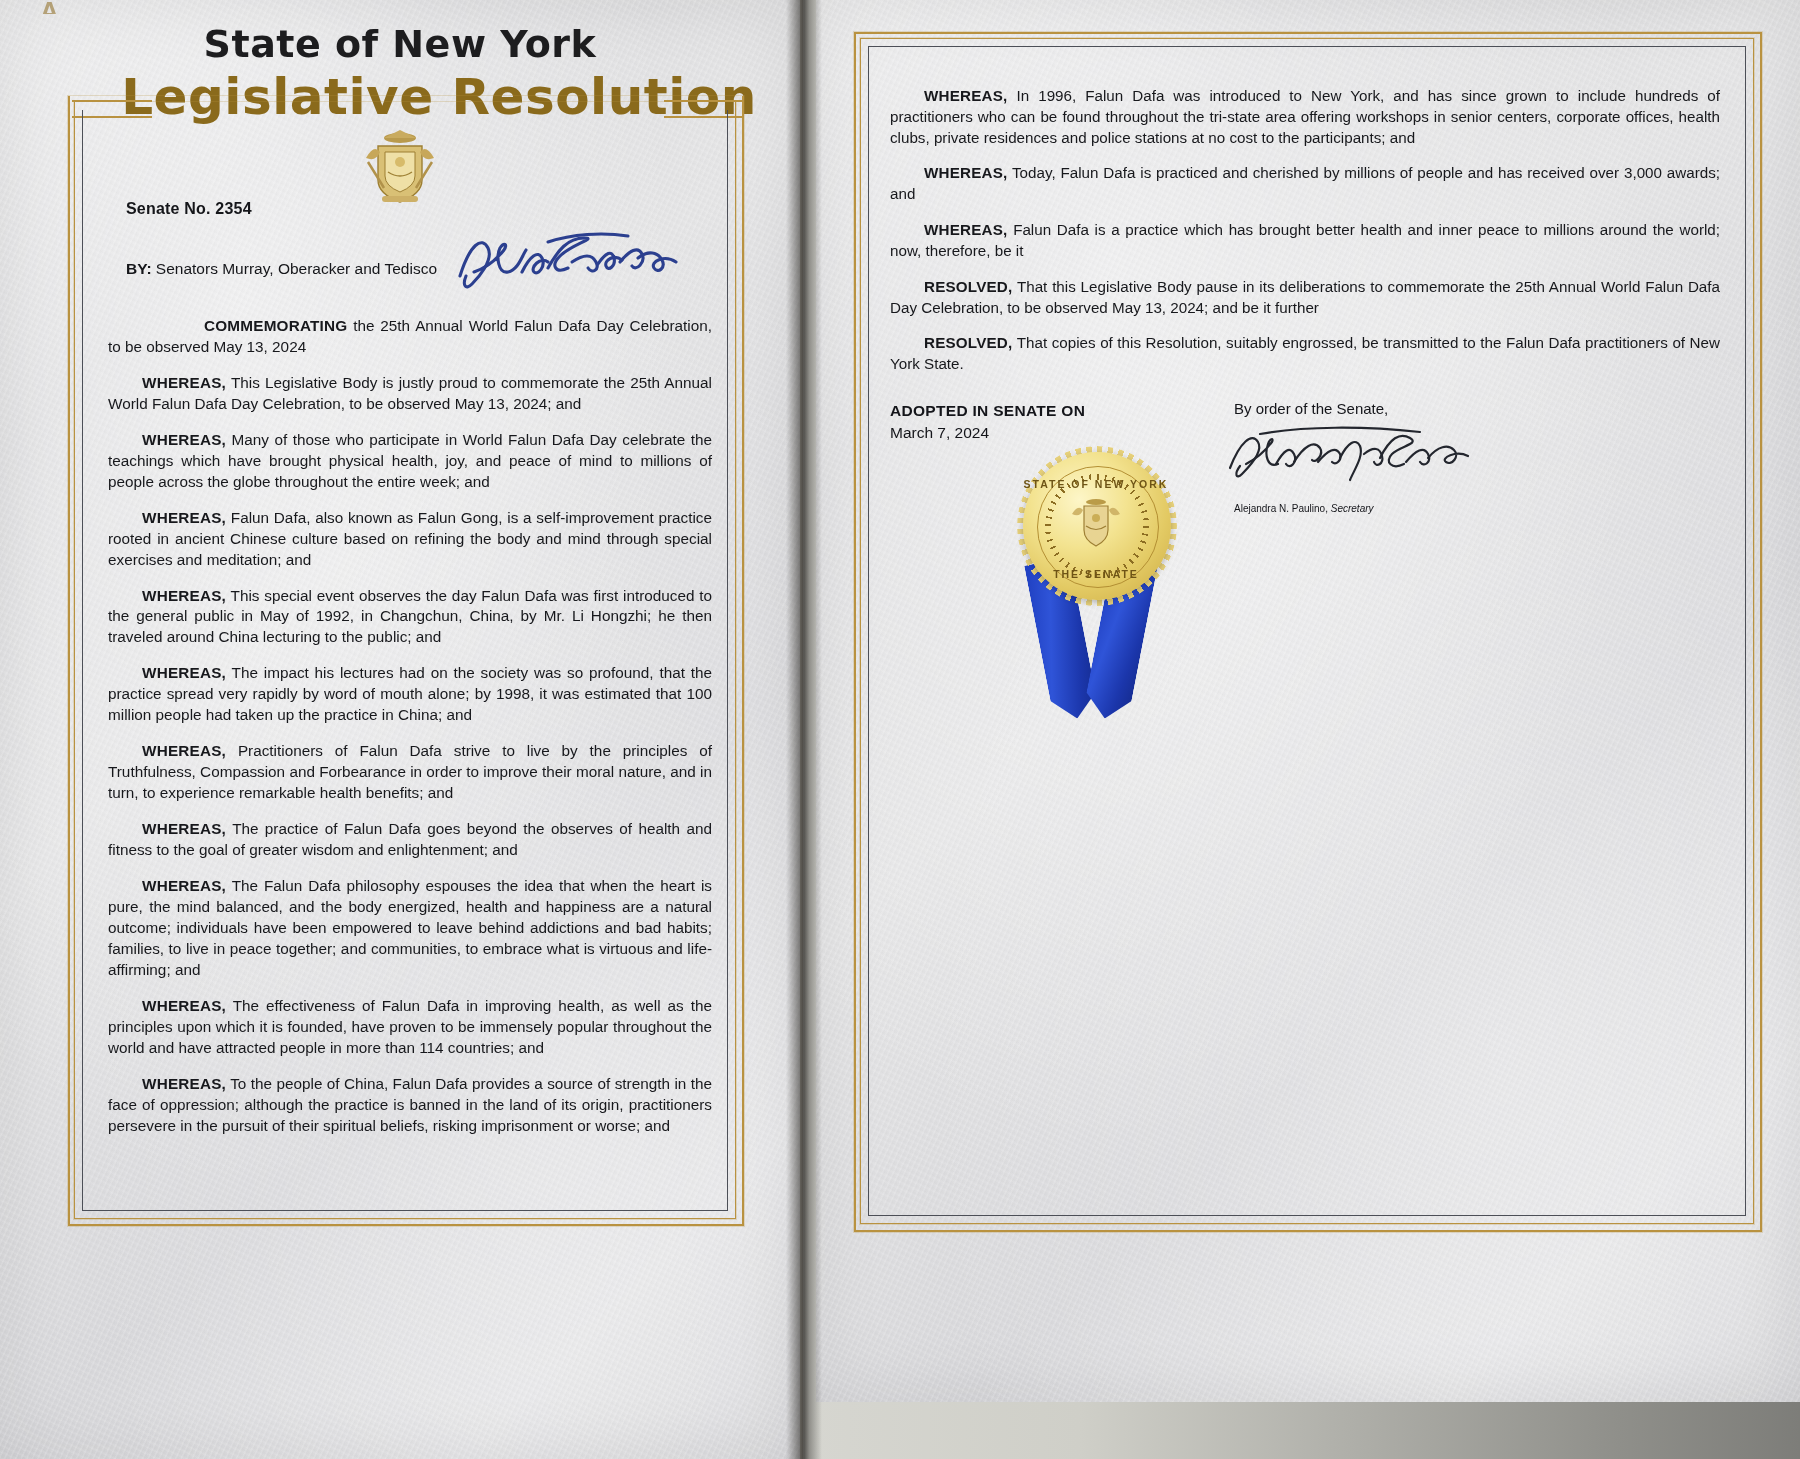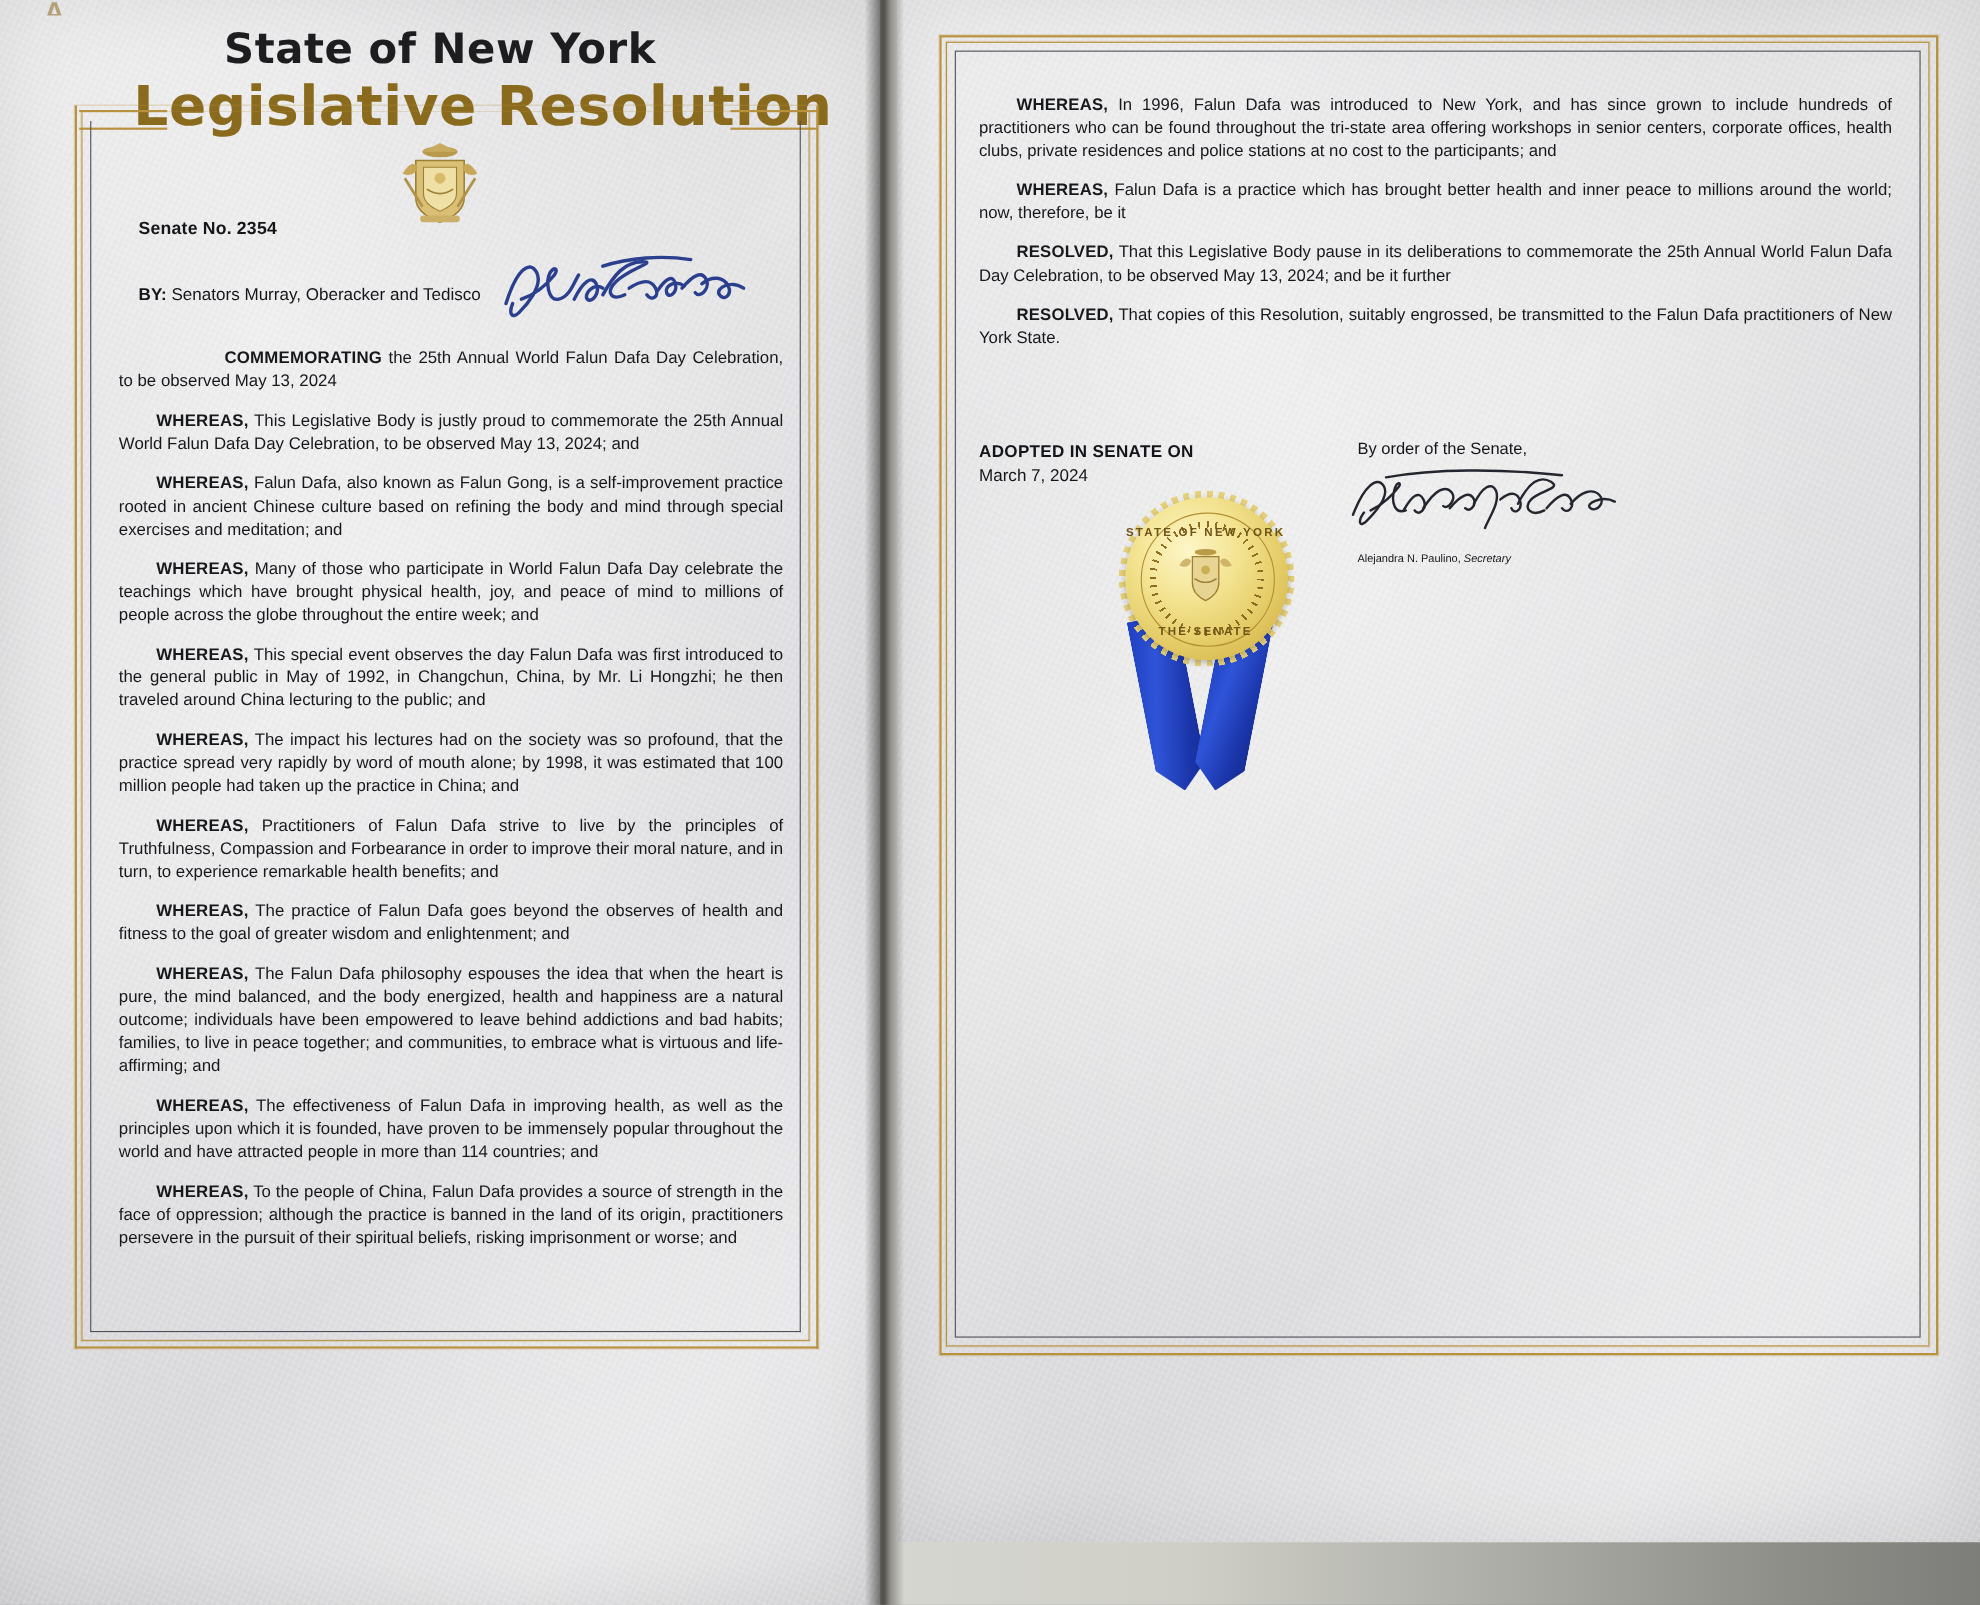--- a/index.html
+++ b/index.html
@@ -351,24 +351,24 @@
     </svg>
 
     <div class="body-col">
       <p class="para commem">
         <span class="lead">COMMEMORATING</span><span> the 25th Annual World Falun Dafa Day Celebration, to be observed May 13, 2024</span>
       </p>
       <p class="para indent">
         <span class="lead">WHEREAS,</span><span> This Legislative Body is justly proud to commemorate the 25th Annual World Falun Dafa Day Celebration, to be observed May 13, 2024; and</span>
       </p>
       <p class="para indent">
+        <span class="lead">WHEREAS,</span><span> Many of those who participate in World Falun Dafa Day celebrate the teachings which have brought physical health, joy, and peace of mind to millions of people across the globe throughout the entire week; and</span>
+      </p>
+      <p class="para indent">
         <span class="lead">WHEREAS,</span><span> Falun Dafa, also known as Falun Gong, is a self-improvement practice rooted in ancient Chinese culture based on refining the body and mind through special exercises and meditation; and</span>
-      </p>
-      <p class="para indent">
-        <span class="lead">WHEREAS,</span><span> Many of those who participate in World Falun Dafa Day celebrate the teachings which have brought physical health, joy, and peace of mind to millions of people across the globe throughout the entire week; and</span>
       </p>
       <p class="para indent">
         <span class="lead">WHEREAS,</span><span> This special event observes the day Falun Dafa was first introduced to the general public in May of 1992, in Changchun, China, by Mr. Li Hongzhi; he then traveled around China lecturing to the public; and</span>
       </p>
       <p class="para indent">
         <span class="lead">WHEREAS,</span><span> The impact his lectures had on the society was so profound, that the practice spread very rapidly by word of mouth alone; by 1998, it was estimated that 100 million people had taken up the practice in China; and</span>
       </p>
       <p class="para indent">
         <span class="lead">WHEREAS,</span><span> Practitioners of Falun Dafa strive to live by the principles of Truthfulness, Compassion and Forbearance in order to improve their moral nature, and in turn, to experience remarkable health benefits; and</span>
       </p>
@@ -390,20 +390,23 @@
   <div class="page page-right">
     <div class="grain"></div>
 
     <div class="gold-frame" style="left:38px; top:32px; width:904px; height:1196px;"></div>
     <div class="gold-frame" style="left:44px; top:38px; width:892px; height:1184px; border-width:1px;"></div>
     <div class="thin-frame" style="left:52px; top:46px; width:876px; height:1168px;"></div>
 
     <div class="r-body" style="width:830px;">
       <p class="para indent">
         <span class="lead">WHEREAS,</span><span> In 1996, Falun Dafa was introduced to New York, and has since grown to include hundreds of practitioners who can be found throughout the tri-state area offering workshops in senior centers, corporate offices, health clubs, private residences and police stations at no cost to the participants; and</span>
+      </p>
+      <p class="para indent">
+        <span class="lead">WHEREAS,</span><span> Today, Falun Dafa is practiced and cherished by millions of people and has received over 3,000 awards; and</span>
       </p>
       <p class="para indent">
         <span class="lead">WHEREAS,</span><span> Falun Dafa is a practice which has brought better health and inner peace to millions around the world; now, therefore, be it</span>
       </p>
       <p class="para indent">
         <span class="lead">RESOLVED,</span><span> That this Legislative Body pause in its deliberations to commemorate the 25th Annual World Falun Dafa Day Celebration, to be observed May 13, 2024; and be it further</span>
       </p>
       <p class="para indent">
         <span class="lead">RESOLVED,</span><span> That copies of this Resolution, suitably engrossed, be transmitted to the Falun Dafa practitioners of New York State.</span>
       </p>

